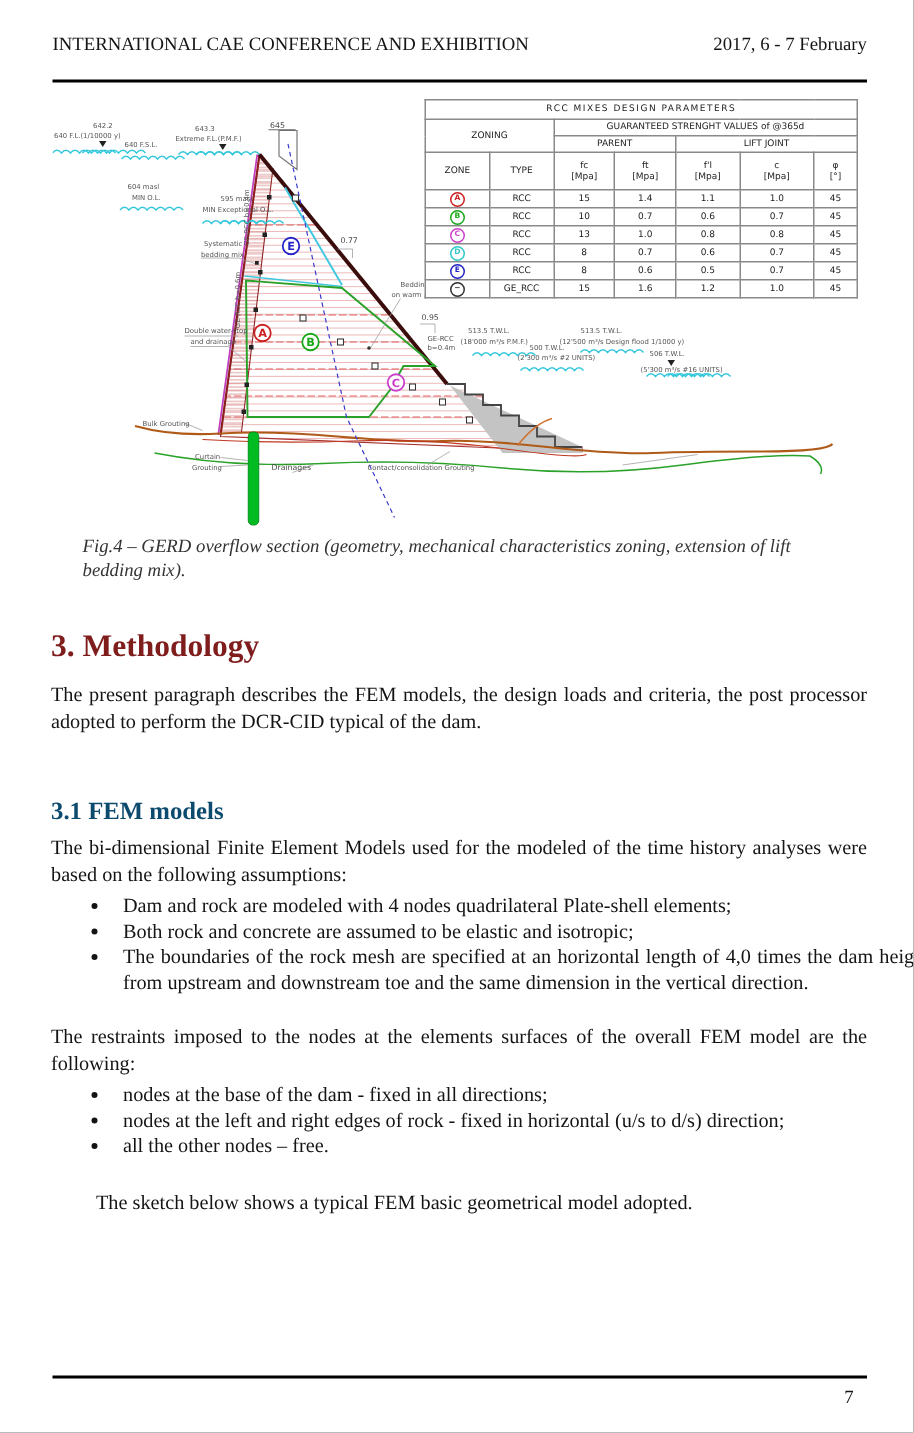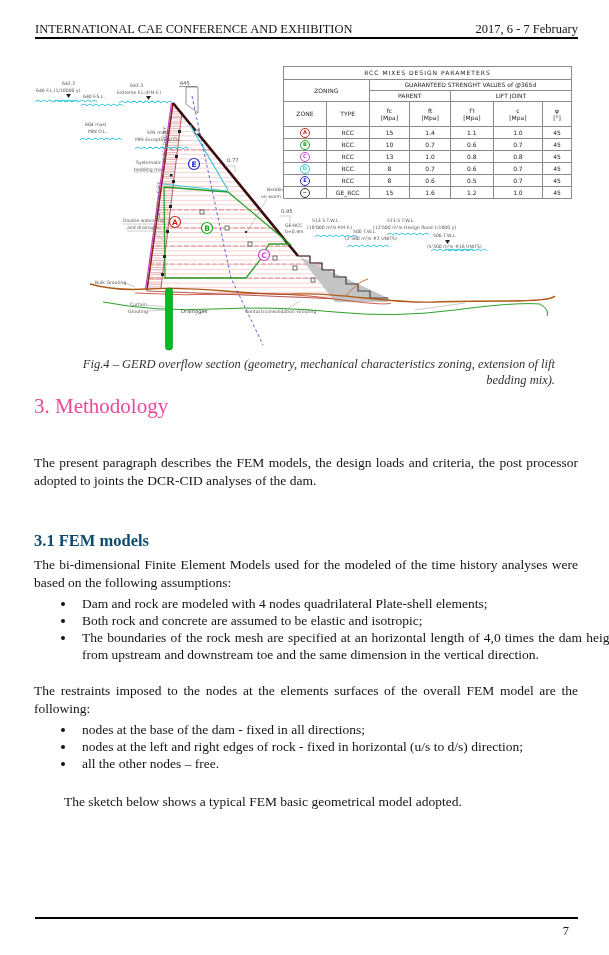--- a/index.html
+++ b/index.html
@@ -1,20 +1,20 @@
 <!DOCTYPE html>
 <html><head>
 <meta charset="utf-8">
 <style>
   html,body{margin:0;padding:0;background:#888;}
   .page{position:relative;width:609px;height:955px;background:#fff;margin:0 auto;
         font-family:"Liberation Serif",serif;color:#141414;overflow:hidden;}
   
   .hdr{position:absolute;left:35px;top:22px;width:543px;display:flex;justify-content:space-between;
-       font-size:12.5px;border-bottom:2px solid #000;padding-bottom:0;}
+       font-size:12.5px;border-bottom:2px solid #000;padding-bottom:16px;}
   
   .fig{position:absolute;left:35px;top:60px;width:540px;height:298px;}
   .fig svg{position:absolute;left:0;top:0;}
   .ftbl{position:absolute;left:248px;top:6px;width:289px;border-collapse:collapse;background:#fff;
         font-family:"DejaVu Sans",sans-serif;font-size:6px;color:#222;table-layout:fixed;}
   .ftbl td{border:1px solid #8a8a8a;text-align:center;padding:0;line-height:1.25;}
   .ftbl .ttl{height:12px;letter-spacing:1px;}
   .ftbl .h2r td{height:10px;}
   .ftbl .colh td{height:24px;}
   .ftbl .dr td{height:11px;}
@@ -23,24 +23,24 @@
   .z0{color:#cc2020;border-color:#cc2020}.z1{color:#18a818;border-color:#18a818}
   .z2{color:#cc3fcc;border-color:#cc3fcc}.z3{color:#30c8c8;border-color:#30c8c8}
   .z4{color:#2424c8;border-color:#2424c8}.z5{color:#303030;border-color:#303030}
   
   .fl{font:4.6px "DejaVu Sans",sans-serif;fill:#555;}
   .flb{font:5.2px "DejaVu Sans",sans-serif;fill:#4a4a4a;}
   .zl{font:bold 7.5px "DejaVu Sans",sans-serif;}
   .wave{stroke:#35c8dc;fill:none;stroke-width:1;}
   .ldr{stroke:#999;stroke-width:0.5;fill:none;}
   
-  .cap{position:absolute;left:55px;top:356px;width:500px;text-align:right;font-style:italic;
+  .cap{position:absolute;left:55px;top:356px;width:500px;text-align:left;font-style:italic;
        font-size:12.5px;line-height:16px;color:#333;}
   
-  .h1{position:absolute;left:34px;top:394px;font-size:21px;font-weight:normal;color:#ec4899;}
+  .h1{position:absolute;left:34px;top:418px;font-size:21px;font-weight:bold;color:#7f1d1d;}
   .h2{position:absolute;left:34px;top:531px;font-size:16.5px;font-weight:bold;color:#0c4a6e;}
   .para{position:absolute;left:34px;width:544px;font-size:13.5px;line-height:17.6px;text-align:justify;}
   .p1{top:454px;} .p2{top:556px;} .p3{top:682px;} .p4{top:793px;margin-left:30px;}
   ul.blt{position:absolute;left:34px;width:544px;margin:0;padding-left:42px;
          font-size:13.5px;line-height:17px;text-align:justify;}
   .b1{top:595px;} .b2{top:721px;line-height:16.5px;}
   ul.blt li{padding-left:6px;}
   
   .frule{position:absolute;left:35px;top:917px;width:543px;border-top:2px solid #000;}
   .pno{position:absolute;right:40px;top:924px;font-size:12.5px;}
@@ -296,21 +296,21 @@
             <td>1.0</td>
             <td>45</td>
       </tr>
     </tbody>
       </table>
   </div>
 
   <div class="cap">Fig.4 – GERD overflow section (geometry, mechanical characteristics zoning, extension of lift bedding mix).</div>
 
   <div class="h1">3. Methodology</div>
-  <div class="para p1">The present paragraph describes the FEM models, the design loads and criteria, the post processor adopted to joints the DCR-CID analyses of the dam.</div>
+  <div class="para p1">The present paragraph describes the FEM models, the design loads and criteria, the post processor adopted to perform the DCR-CID typical of the dam.</div>
 
   <div class="h2">3.1 FEM models</div>
   <div class="para p2">The bi-dimensional Finite Element Models used for the modeled of the time history analyses were based on the following assumptions:</div>
 
   <ul class="blt b1">
     <li>Dam and rock are modeled with 4 nodes quadrilateral Plate-shell elements;</li>
     <li>Both rock and concrete are assumed to be elastic and isotropic;</li>
     <li>The boundaries of the rock mesh are specified at an horizontal length of 4,0 times the dam height from upstream and downstream toe and the same dimension in the vertical direction.</li>
   </ul>
 

